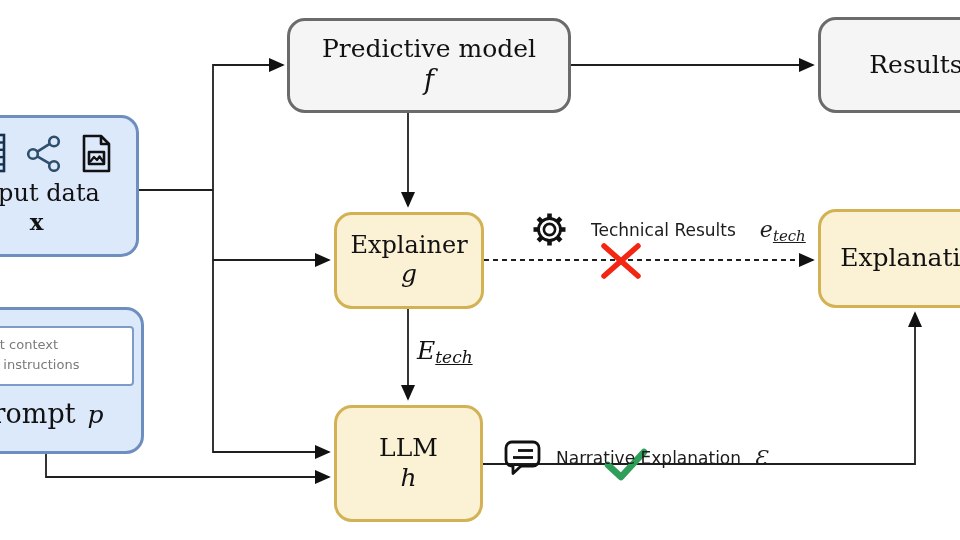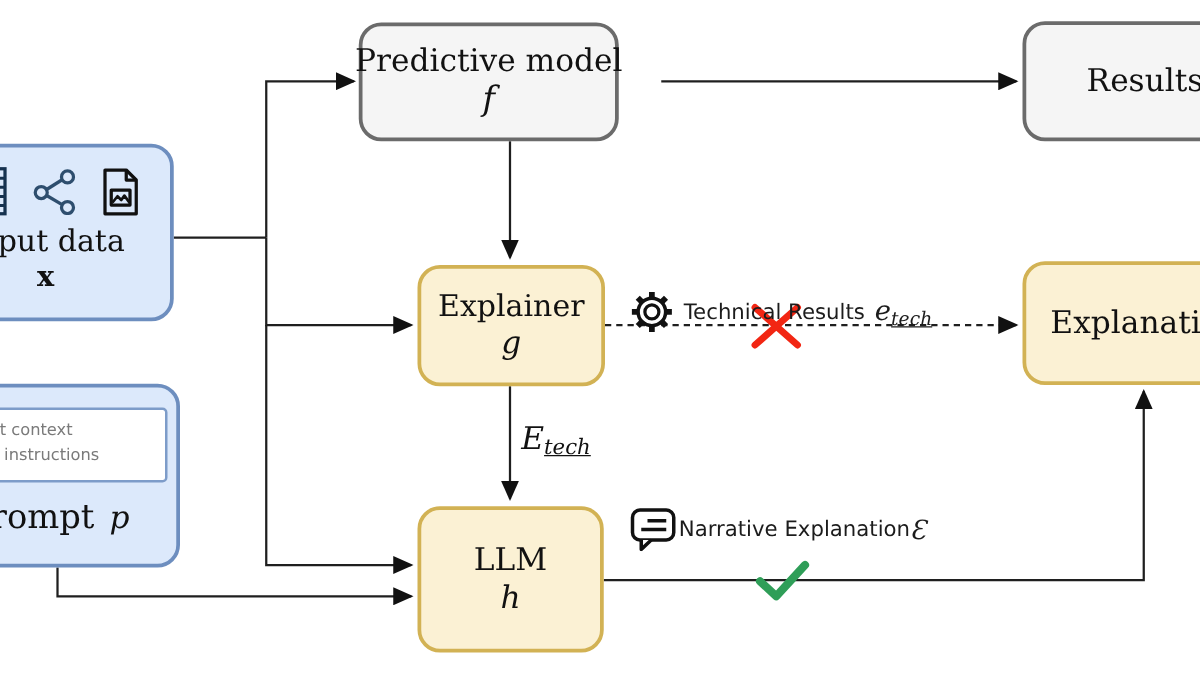--- a/index.html
+++ b/index.html
@@ -8,21 +8,21 @@
   svg.wires{position:absolute;left:0;top:0;width:960px;height:540px;pointer-events:none;}
 
   .node{position:absolute;box-sizing:border-box;border-radius:18px;display:flex;
         flex-direction:column;align-items:center;justify-content:center;color:#111;}
   .node .title{font-size:25px;line-height:1.15;white-space:nowrap;}
   .node .symbol{font-size:25px;font-style:italic;line-height:1.2;}
   .gray{background:#f5f5f5;border:3px solid #6b6b6b;}
   .yellow{background:#fbf1d4;border:3px solid #d2b254;}
   .blue{background:#dce9fb;border:3px solid #6d8ebf;}
 
-  #predictive{left:287px;top:18px;width:208px;height:95px;}
+  #predictive{left:287px;top:18px;width:284px;height:95px;}
   #predictive .symbol{font-size:27px;}
   #output{left:818px;top:17px;width:196px;height:96px;}
   #explainer{left:334px;top:212px;width:150px;height:97px;}
   #explainer .title{font-size:24px;}
   #llm{left:334px;top:405px;width:149px;height:117px;}
   #explanation{left:818px;top:209px;width:196px;height:99px;}
 
   #inputdata{left:-66px;top:115px;width:205px;height:142px;justify-content:flex-start;padding-top:14px;}
   #inputdata .iconrow{display:flex;align-items:center;gap:20px;height:42px;margin-left:14px;margin-bottom:6px;}
   #inputdata .title{font-size:24px;}
@@ -133,21 +133,21 @@
 
   <div class="node yellow" id="llm">
     <div class="title">LLM</div>
     <div class="symbol">h</div>
   </div>
 
   <div class="node yellow" id="explanation">
     <div class="title">Explanation</div>
   </div>
 
-  <div class="edge-label" style="left:504px;top:212px;gap:8px;margin-top:20px;">
+  <div class="edge-label" style="left:532px;top:212px;gap:24px;">
     <svg class="icn" width="35" height="35" viewBox="0 0 35 35">
       <g stroke="#111" fill="none">
         <g stroke-width="4.6">
           <line x1="17.5" y1="1.5" x2="17.5" y2="7"></line>
           <line x1="17.5" y1="28" x2="17.5" y2="33.5"></line>
           <line x1="1.5" y1="17.5" x2="7" y2="17.5"></line>
           <line x1="28" y1="17.5" x2="33.5" y2="17.5"></line>
           <line x1="6.2" y1="6.2" x2="10.1" y2="10.1"></line>
           <line x1="24.9" y1="24.9" x2="28.8" y2="28.8"></line>
           <line x1="6.2" y1="28.8" x2="10.1" y2="24.9"></line>
@@ -160,21 +160,21 @@
     <span>Technical Results</span>
     <span class="mathsym" style="font-size:22px;">
       <span>e</span><span class="sub">tech</span>
     </span>
   </div>
 
   <div id="etech-label">
     <span>E</span><span class="sub">tech</span>
   </div>
 
-  <div class="edge-label" style="left:504px;top:406px;">
+  <div class="edge-label" style="left:504px;top:440px;gap:13px;">
     <svg class="icn" width="39" height="35" viewBox="0 0 39 35">
       <g fill="none" stroke="#111" stroke-width="2.8" stroke-linejoin="round">
         <rect x="2" y="2" width="33" height="24" rx="6"></rect>
         <line x1="14" y1="10.5" x2="29" y2="10.5"></line>
         <line x1="9" y1="17.5" x2="29" y2="17.5"></line>
         <path d="M9 26 V33.5 L17 26" fill="#fff"></path>
       </g>
     </svg>
     <span>Narrative Explanation</span>
     <span class="mathsym" style="font-size:21px;">Ɛ</span>

